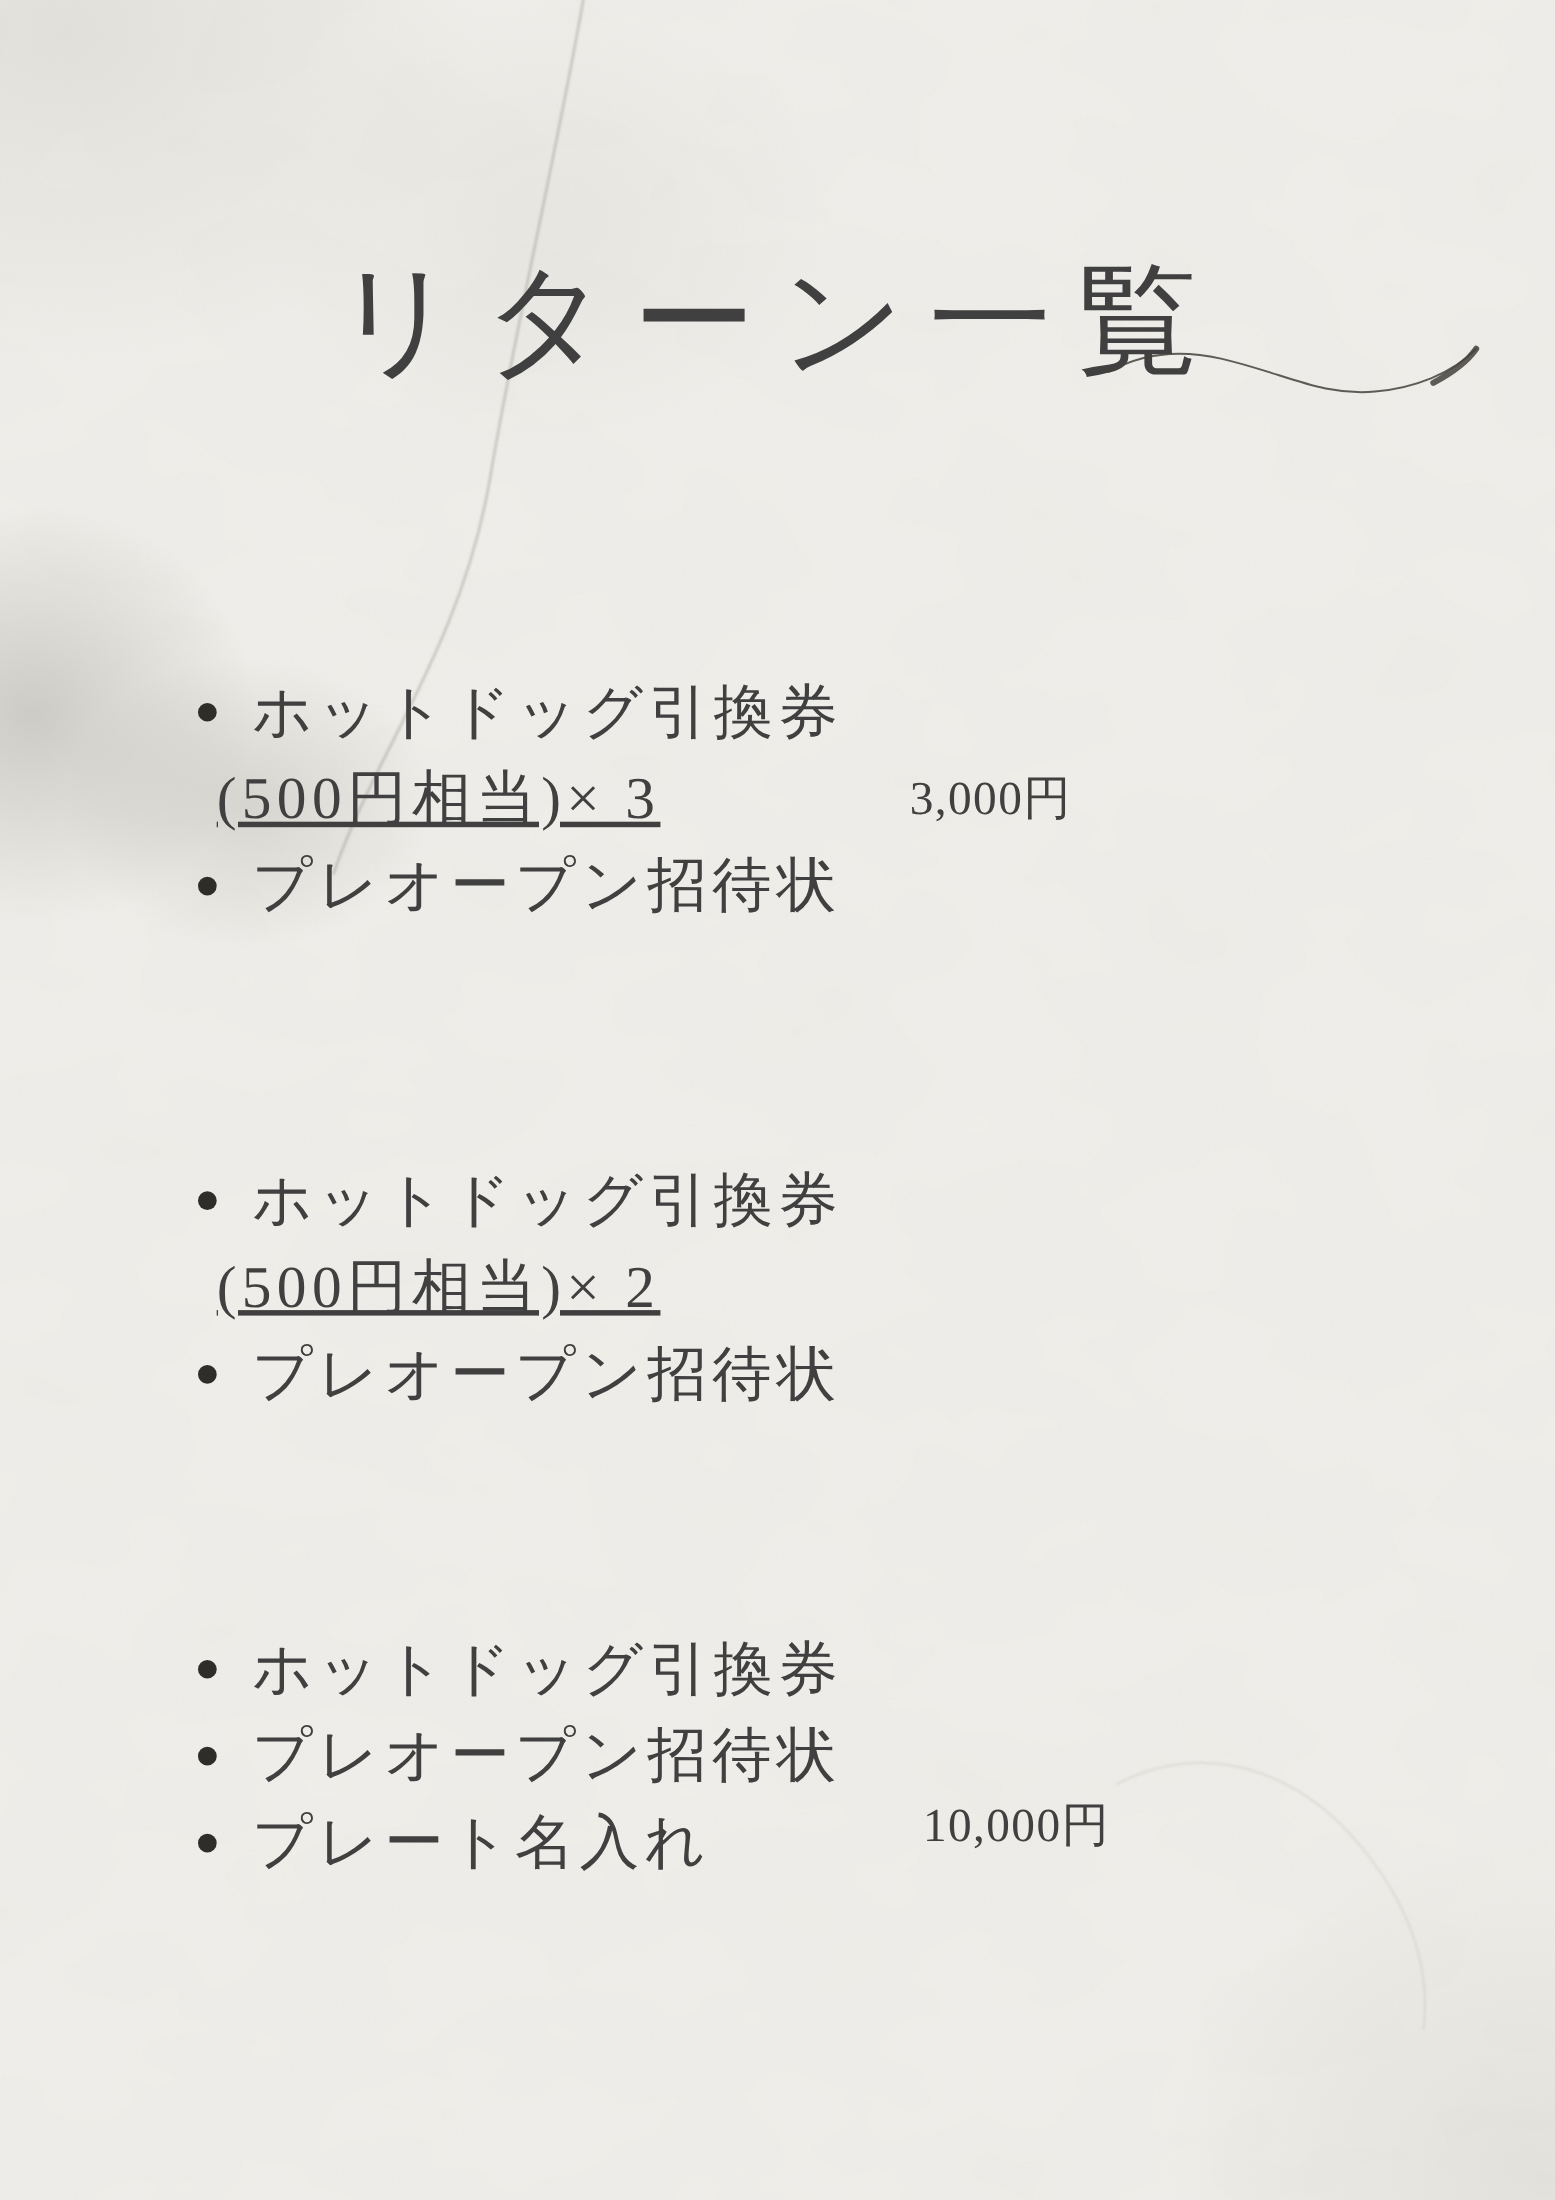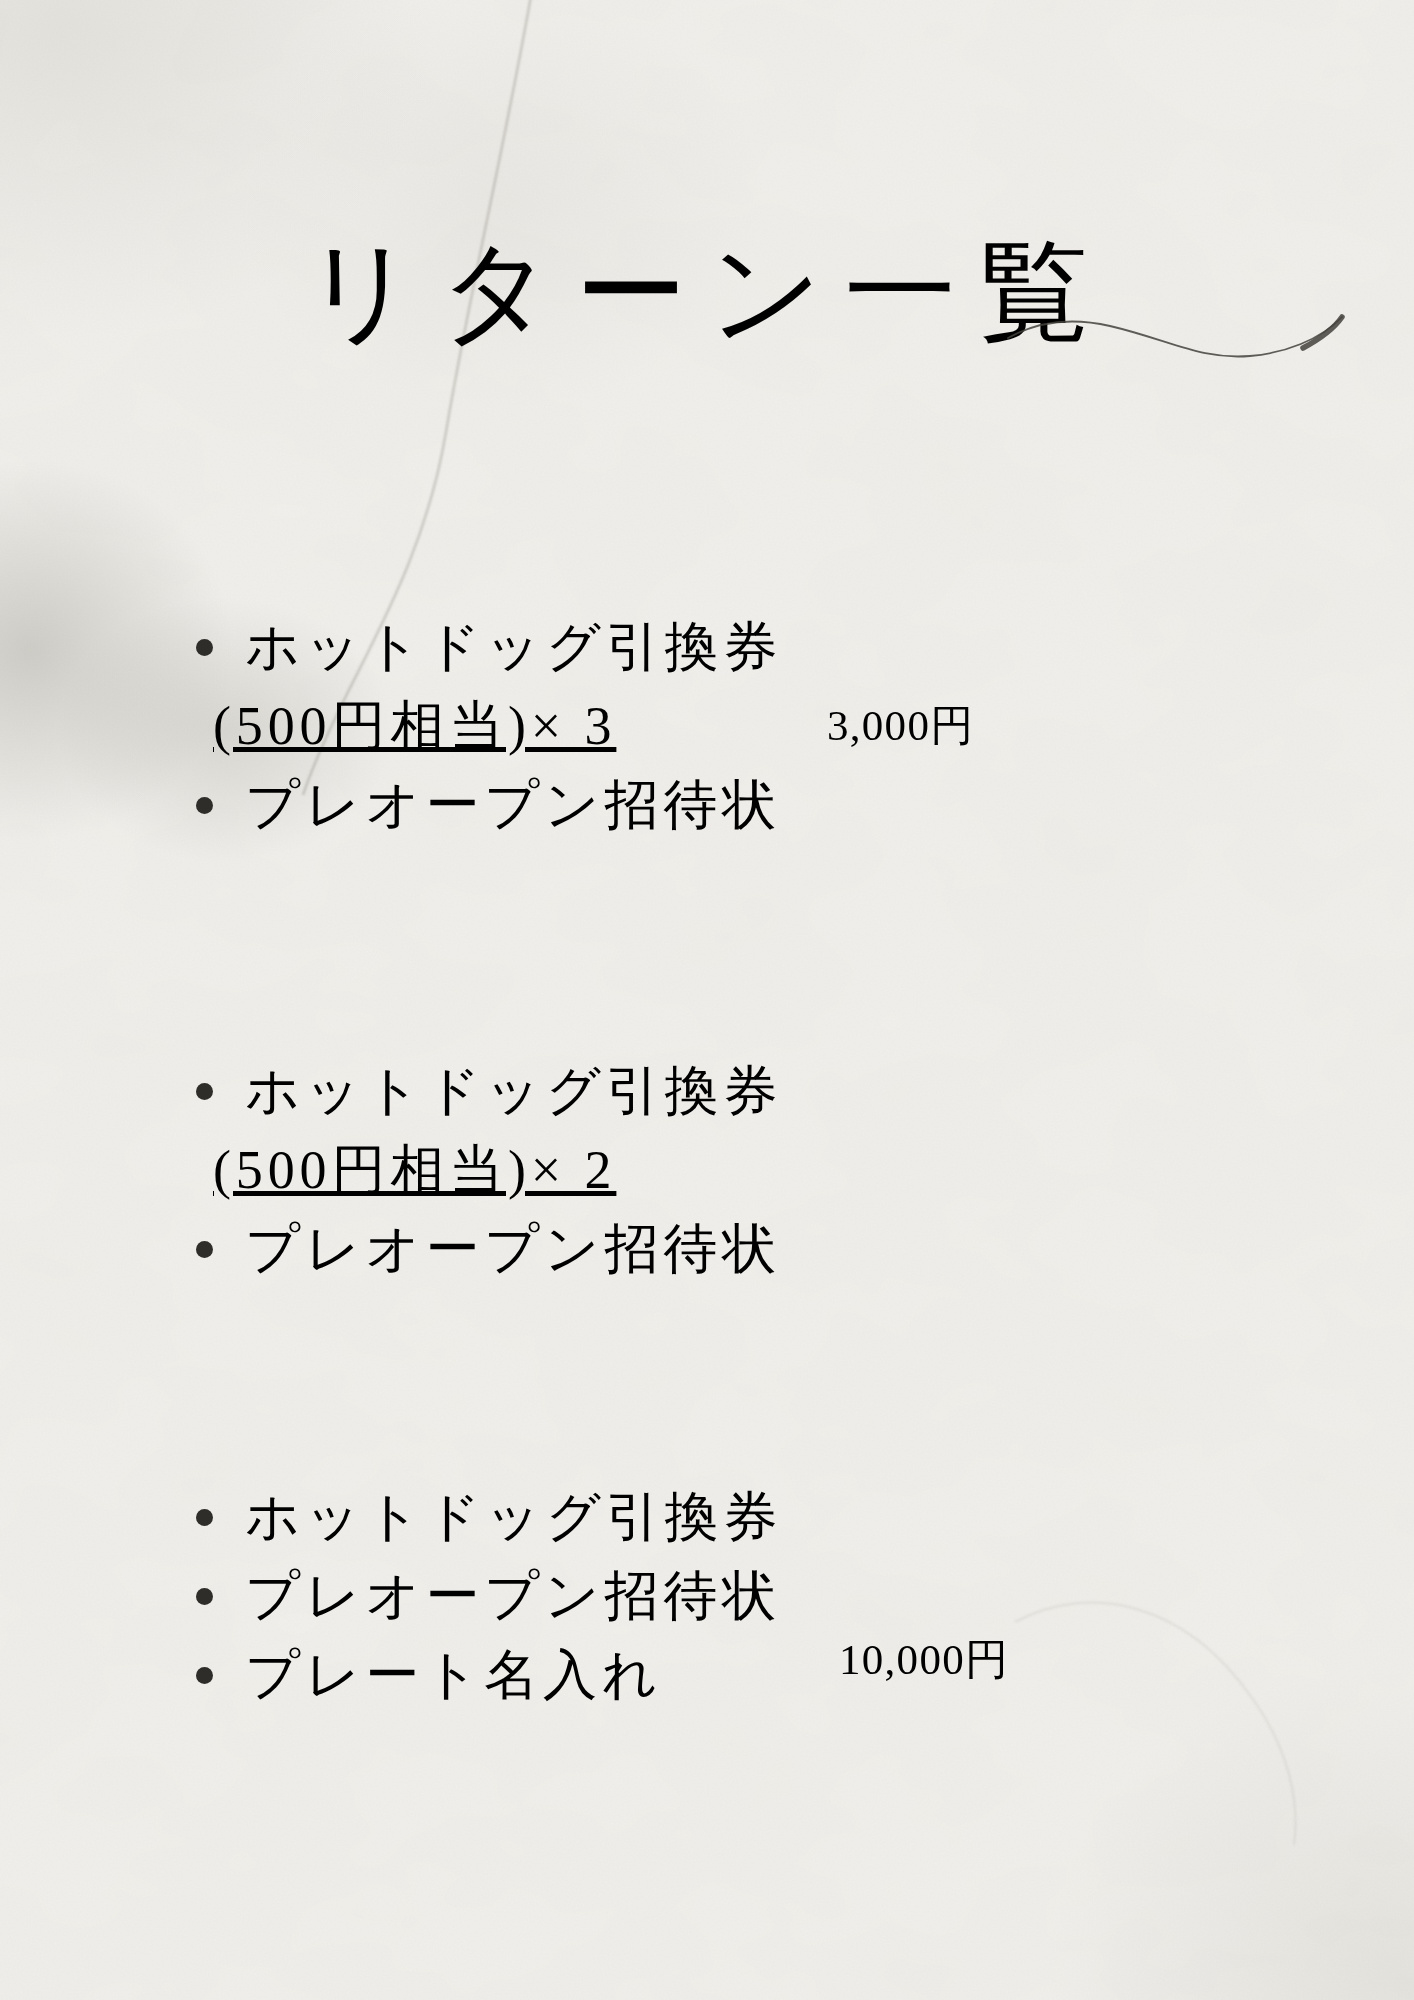--- a/index.html
+++ b/index.html
@@ -2,21 +2,21 @@
 <html lang="ja"><head>
 <meta charset="utf-8">
 <style>
   html,body{margin:0;padding:0;}
   .page{
     position:relative;
     width:1414px;height:2000px;
     background:#f1f0ec;
     overflow:hidden;
     font-family:"Liberation Serif","DejaVu Serif",serif;
-    color:#000000;
+    color:#404040;
   }
   
   .smudges{
     position:absolute;inset:0;pointer-events:none;
     background:
       radial-gradient(300px 280px at 30px 650px,  rgba(140,138,128,0.34), rgba(140,138,128,0) 68%),
       radial-gradient(240px 190px at 225px 730px, rgba(150,147,138,0.27), rgba(150,147,138,0) 70%),
       radial-gradient(520px 430px at 60px 30px,   rgba(175,172,162,0.20), rgba(175,172,162,0) 72%),
       radial-gradient(380px 300px at 500px 200px, rgba(180,177,168,0.12), rgba(180,177,168,0) 70%),
       radial-gradient(460px 400px at 1390px 1970px, rgba(175,172,162,0.18), rgba(175,172,162,0) 75%);
@@ -26,21 +26,21 @@
   .title{
     position:absolute;left:0;top:225px;width:100%;
     text-align:center;
     font-size:112px;line-height:1.2;
     letter-spacing:0.19em;
     font-weight:400;
     white-space:nowrap;
   }
   .flourish{position:absolute;left:985px;top:298px;pointer-events:none;}
   
-  .tier{position:absolute;left:196px;width:700px;}
+  .tier{position:absolute;left:180px;width:700px;}
   .tier-1{top:608px;}
   .tier-2{top:1052px;}
   .tier-3{top:1478px;}
   .line{
     display:flex;align-items:center;
     height:79px;
     font-size:54px;letter-spacing:0.09em;
     white-space:nowrap;
   }
   .dot{

